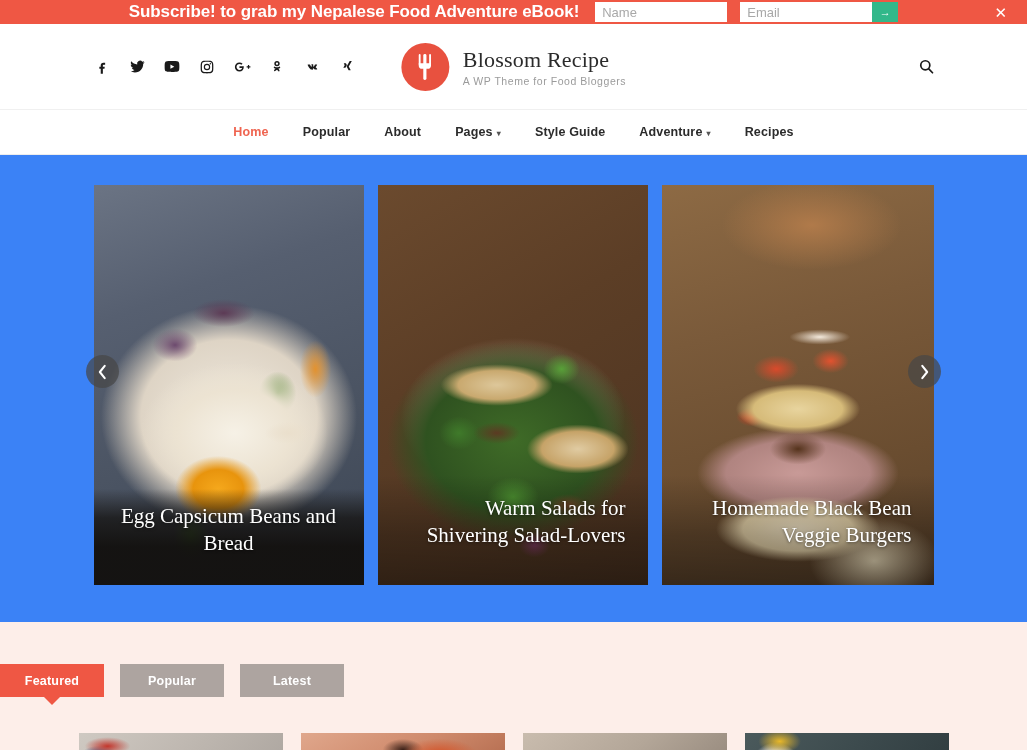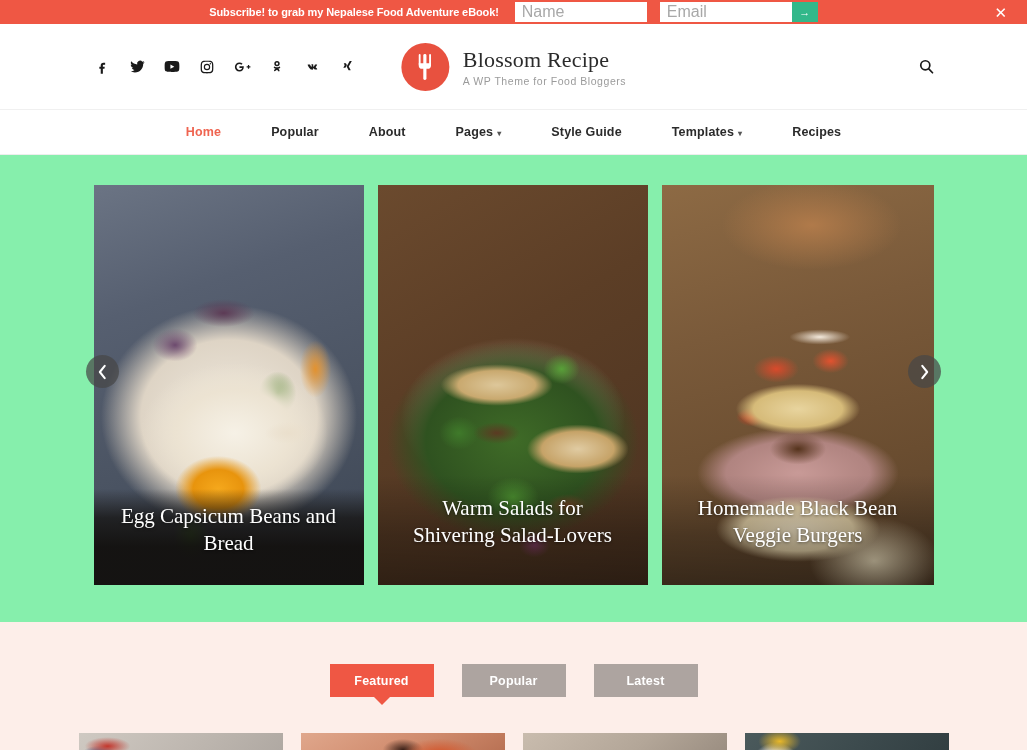--- a/index.html
+++ b/index.html
@@ -15,33 +15,33 @@
     position: relative;
     height: 24px;
     background: #ef5744;
     display: flex;
     align-items: center;
     justify-content: center;
     gap: 0;
   }
   .subscribe-text {
     color: #ffffff;
-    font-size: 11px;
+    font-size: 17px;
     font-weight: bold;
     letter-spacing: -0.1px;
     white-space: nowrap;
     margin-right: 16px;
   }
   .sub-field {
     height: 20px;
     width: 132px;
     background: #ffffff;
     border: none;
     outline: none;
-    font-size: 16px;
+    font-size: 13px;
     color: #777;
     padding: 0 7px;
     font-family: "Liberation Sans", sans-serif;
   }
   .sub-field::placeholder { color: #a8a8a8; }
   .sub-group { display: flex; align-items: center; margin-right: 13px; }
   .sub-group-email { display: flex; align-items: flex-end; }
   .sub-submit {
     height: 20px; width: 26px;
     background: #32b88a;
@@ -128,39 +128,39 @@
 
   
   .main-nav {
     height: 45px;
     background: #fff;
     border-bottom: 1px solid #ededed;
     display: flex;
     align-items: center;
     justify-content: center;
   }
-  .nav-list { display: flex; align-items: flex-end; gap: 16px; list-style: none; }
+  .nav-list { display: flex; align-items: flex-end; gap: 0; list-style: none; }
   .nav-item {
     font-size: 12.5px;
     font-weight: bold;
     color: #2b2b2b;
     padding: 0 17px;
     cursor: pointer;
     letter-spacing: 0.15px;
     display: flex;
     align-items: center;
     gap: 4px;
     white-space: nowrap;
   }
   .nav-item.is-active { color: #ef6450; }
   .caret { font-size: 8px; color: #555; position: relative; top: 1px; }
 
   
   .slider-section {
-    background: #86efac;
+    background: #3b82f6;
     padding: 30px 0 37px;
     position: relative;
   }
   .slides {
     display: flex;
     justify-content: center;
     gap: 14px;
   }
   .slide {
     position: relative;
@@ -184,20 +184,21 @@
   }
   .slide-1 .slide-caption {
     background: linear-gradient(to bottom, rgba(20,18,16,0) 0%, rgba(20,18,16,.75) 30%, rgba(18,16,14,.95) 60%);
     height: 96px;
     padding-top: 14px;
   }
   .slide-2 .slide-caption, .slide-3 .slide-caption {
     background: linear-gradient(to bottom, rgba(0,0,0,0) 0%, rgba(0,0,0,.28) 55%, rgba(0,0,0,.42) 100%);
     height: 110px;
     padding-top: 20px;
+    text-align: right;
   }
   .slider-arrow {
     position: absolute;
     top: 200px;
     width: 33px; height: 33px;
     border-radius: 50%;
     background: rgba(70,70,70,.72);
     color: #fff;
     display: flex; align-items: center; justify-content: center;
     cursor: pointer;
@@ -209,22 +210,21 @@
   
   .featured-section {
     background: #fdeee9;
     padding: 42px 0 0;
     height: 155px;
     position: relative;
     overflow: hidden;
   }
   .tab-row {
     display: flex;
-    justify-content: center;
-    gap: 28px;
+    gap: 16px;
   }
   .tab-btn {
     position: relative;
     min-width: 104px;
     height: 33px;
     background: #ada4a0;
     color: #ffffff;
     font-size: 12.5px;
     font-weight: bold;
     display: flex; align-items: center; justify-content: center;
@@ -426,21 +426,21 @@
       <span>About</span>
     </li>
     <li class="nav-item">
       <span>Pages</span>
       <span class="caret">▾</span>
     </li>
     <li class="nav-item">
       <span>Style Guide</span>
     </li>
     <li class="nav-item">
-      <span>Templates</span>
+      <span>Adventure</span>
       <span class="caret">▾</span>
     </li>
     <li class="nav-item">
       <span>Recipes</span>
     </li>
   </ul>
 </nav>
 
 <section class="slider-section">
   <div class="slider-arrow arrow-prev">

